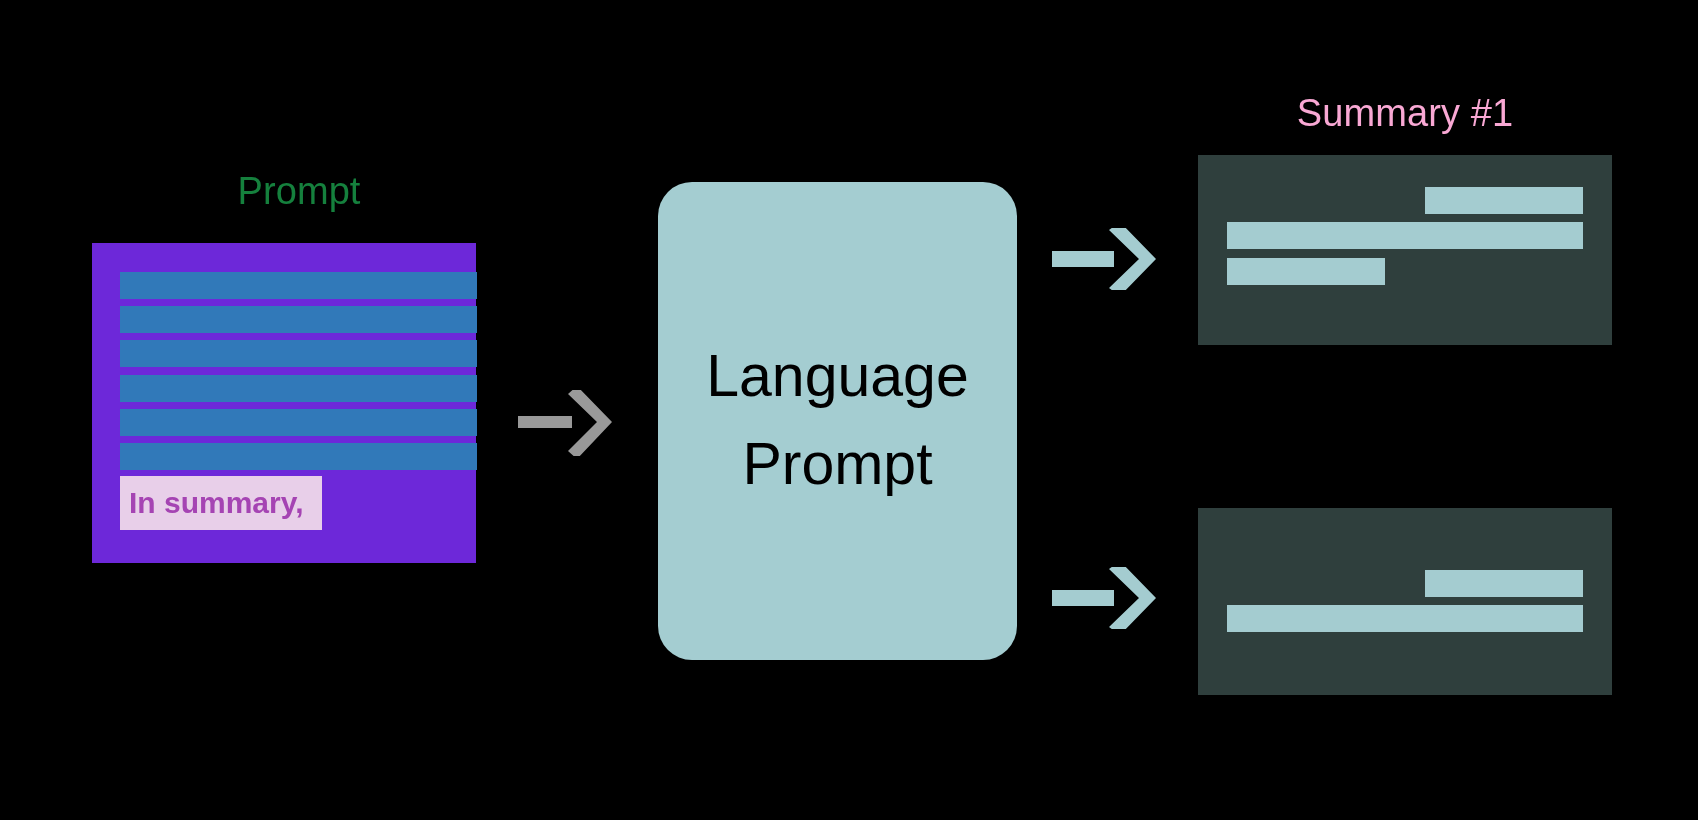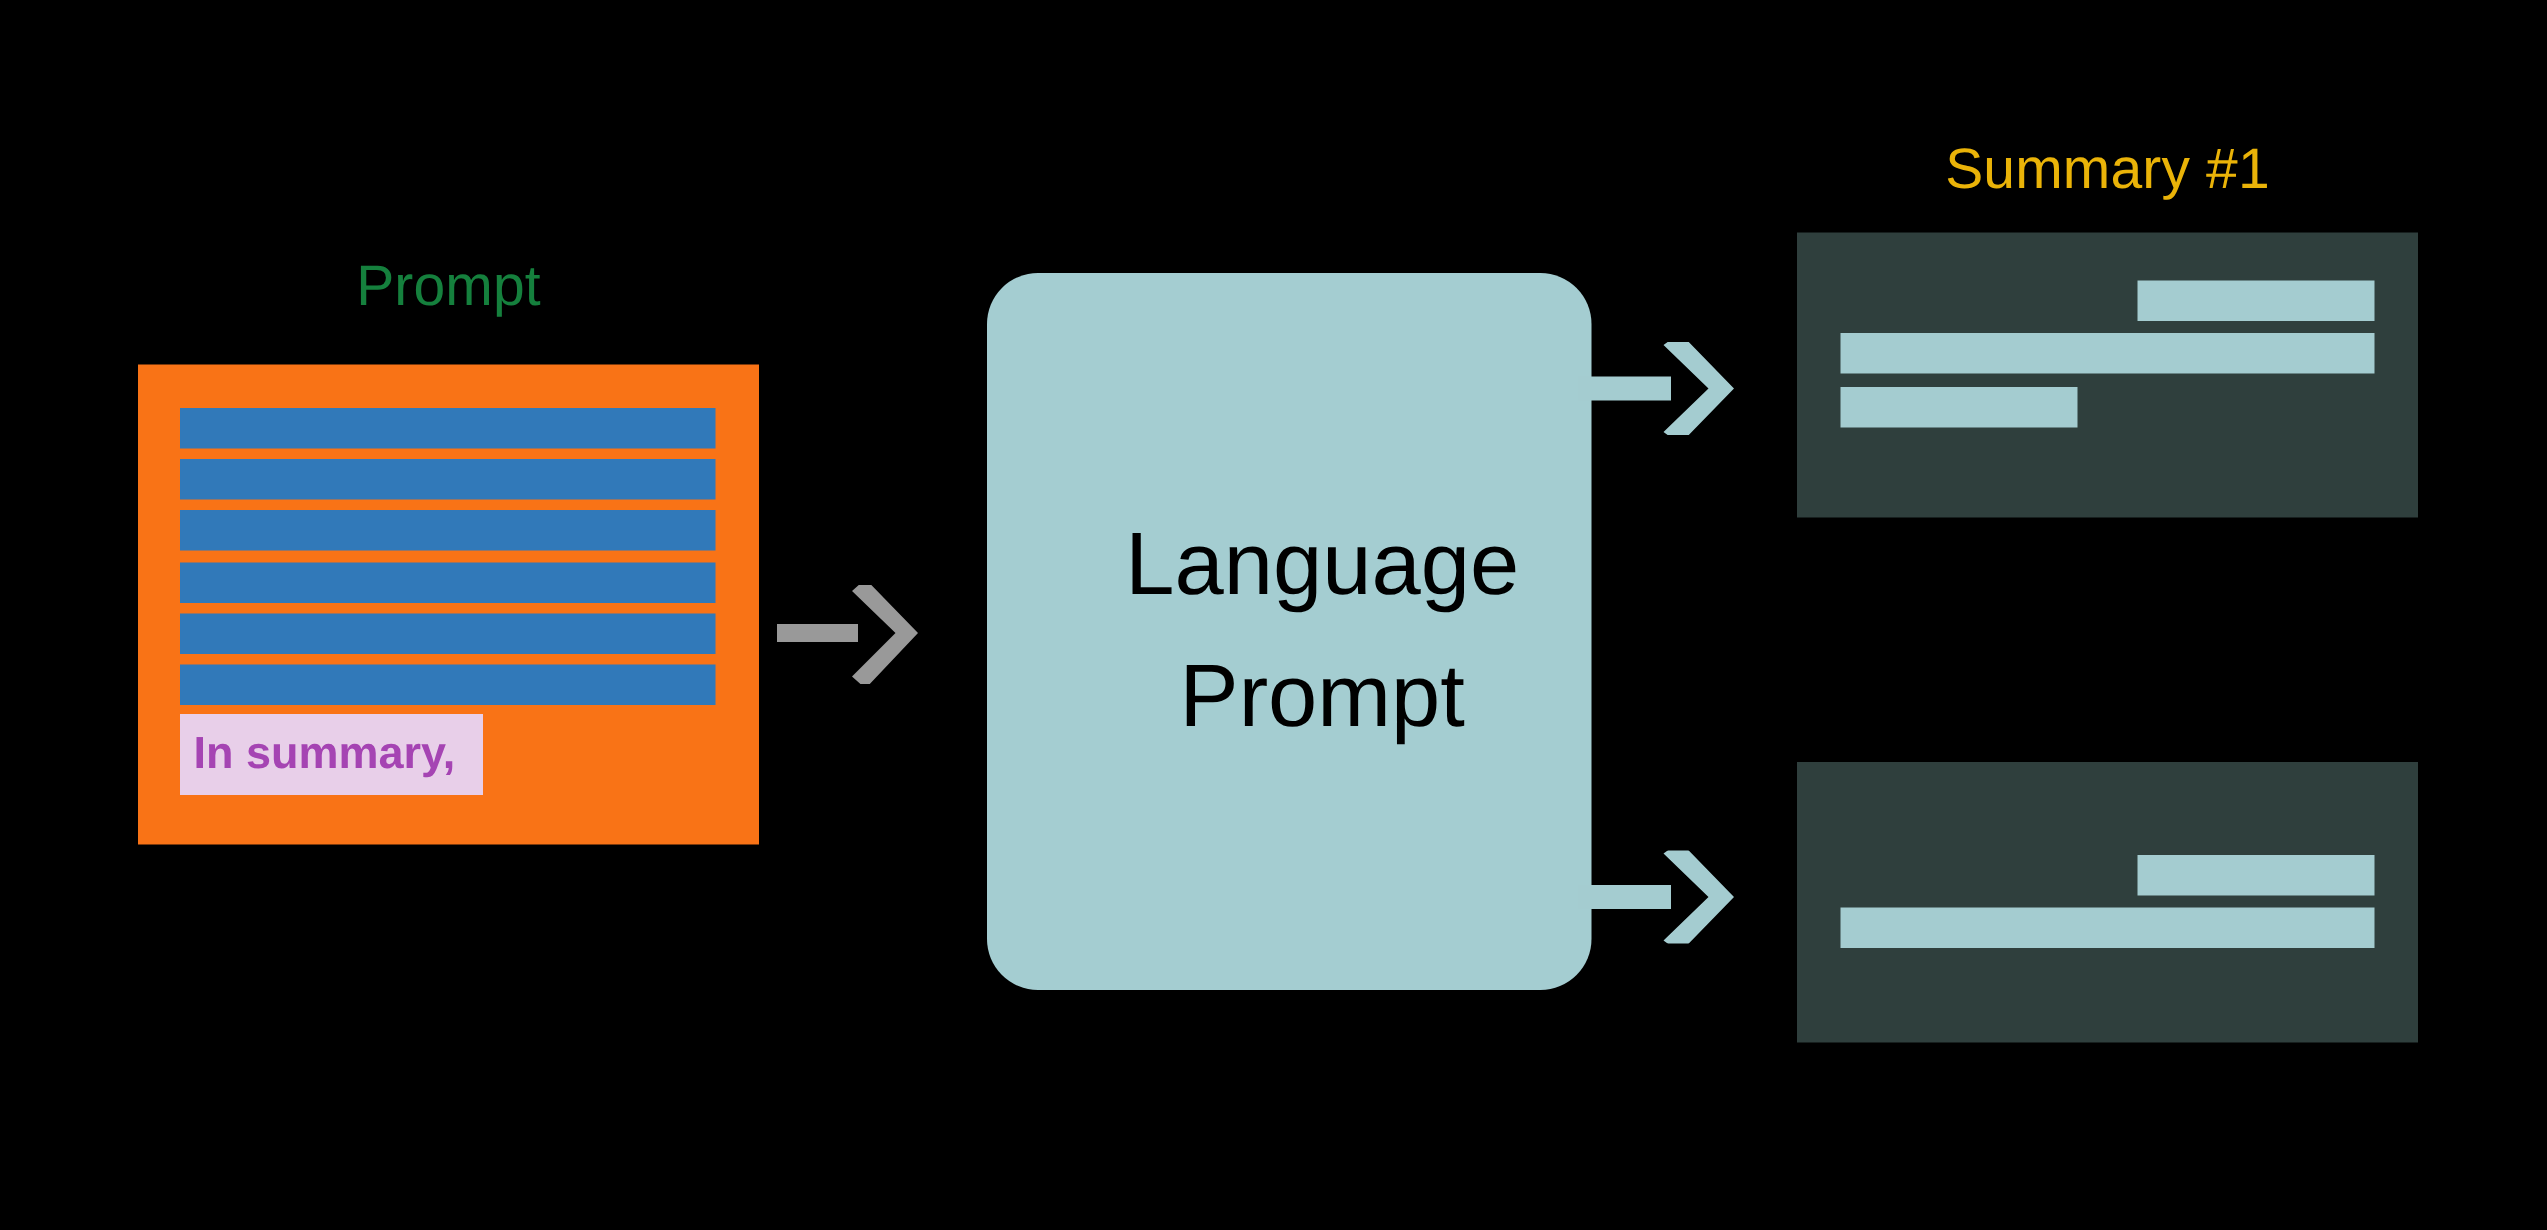--- a/index.html
+++ b/index.html
@@ -38,23 +38,23 @@
   #prompt-label {
     left: 92px;
     top: 172px;
     width: 414px;
     color: #15803d;
   }
   #prompt-box {
     position: absolute;
     left: 92px;
     top: 243px;
-    width: 414px;
+    width: 384px;
     height: 320px;
-    background: #f97316;
+    background: #6d28d9;
   }
   .prompt-line {
     position: absolute;
     left: 28px;
     width: 357px;
     height: 27px;
     background: #3179b9;
   }
   .prompt-line.l1 { top: 29px; }
   .prompt-line.l2 { top: 63px; }
@@ -114,36 +114,35 @@
     top: 182px;
     width: 359px;
     height: 478px;
     background: #a4cdd1;
     border-radius: 34px;
     display: flex;
     flex-direction: column;
     align-items: center;
     justify-content: center;
     gap: 4px;
-    padding-left: 44px;
   }
   .lm-text {
     color: #000000;
     font-size: 59px;
     line-height: 1.42;
     font-weight: 400;
     white-space: nowrap;
   }
 
   
   #summary1-label {
     left: 1198px;
     top: 94px;
     width: 414px;
-    color: #eab308;
+    color: #f9a8d4;
   }
   #summary2-label {
     left: 1198px;
     top: 452px;
     width: 414px;
     color: #aab4bc;
   }
   .summary-box {
     position: absolute;
     background: #2f3f3d;

